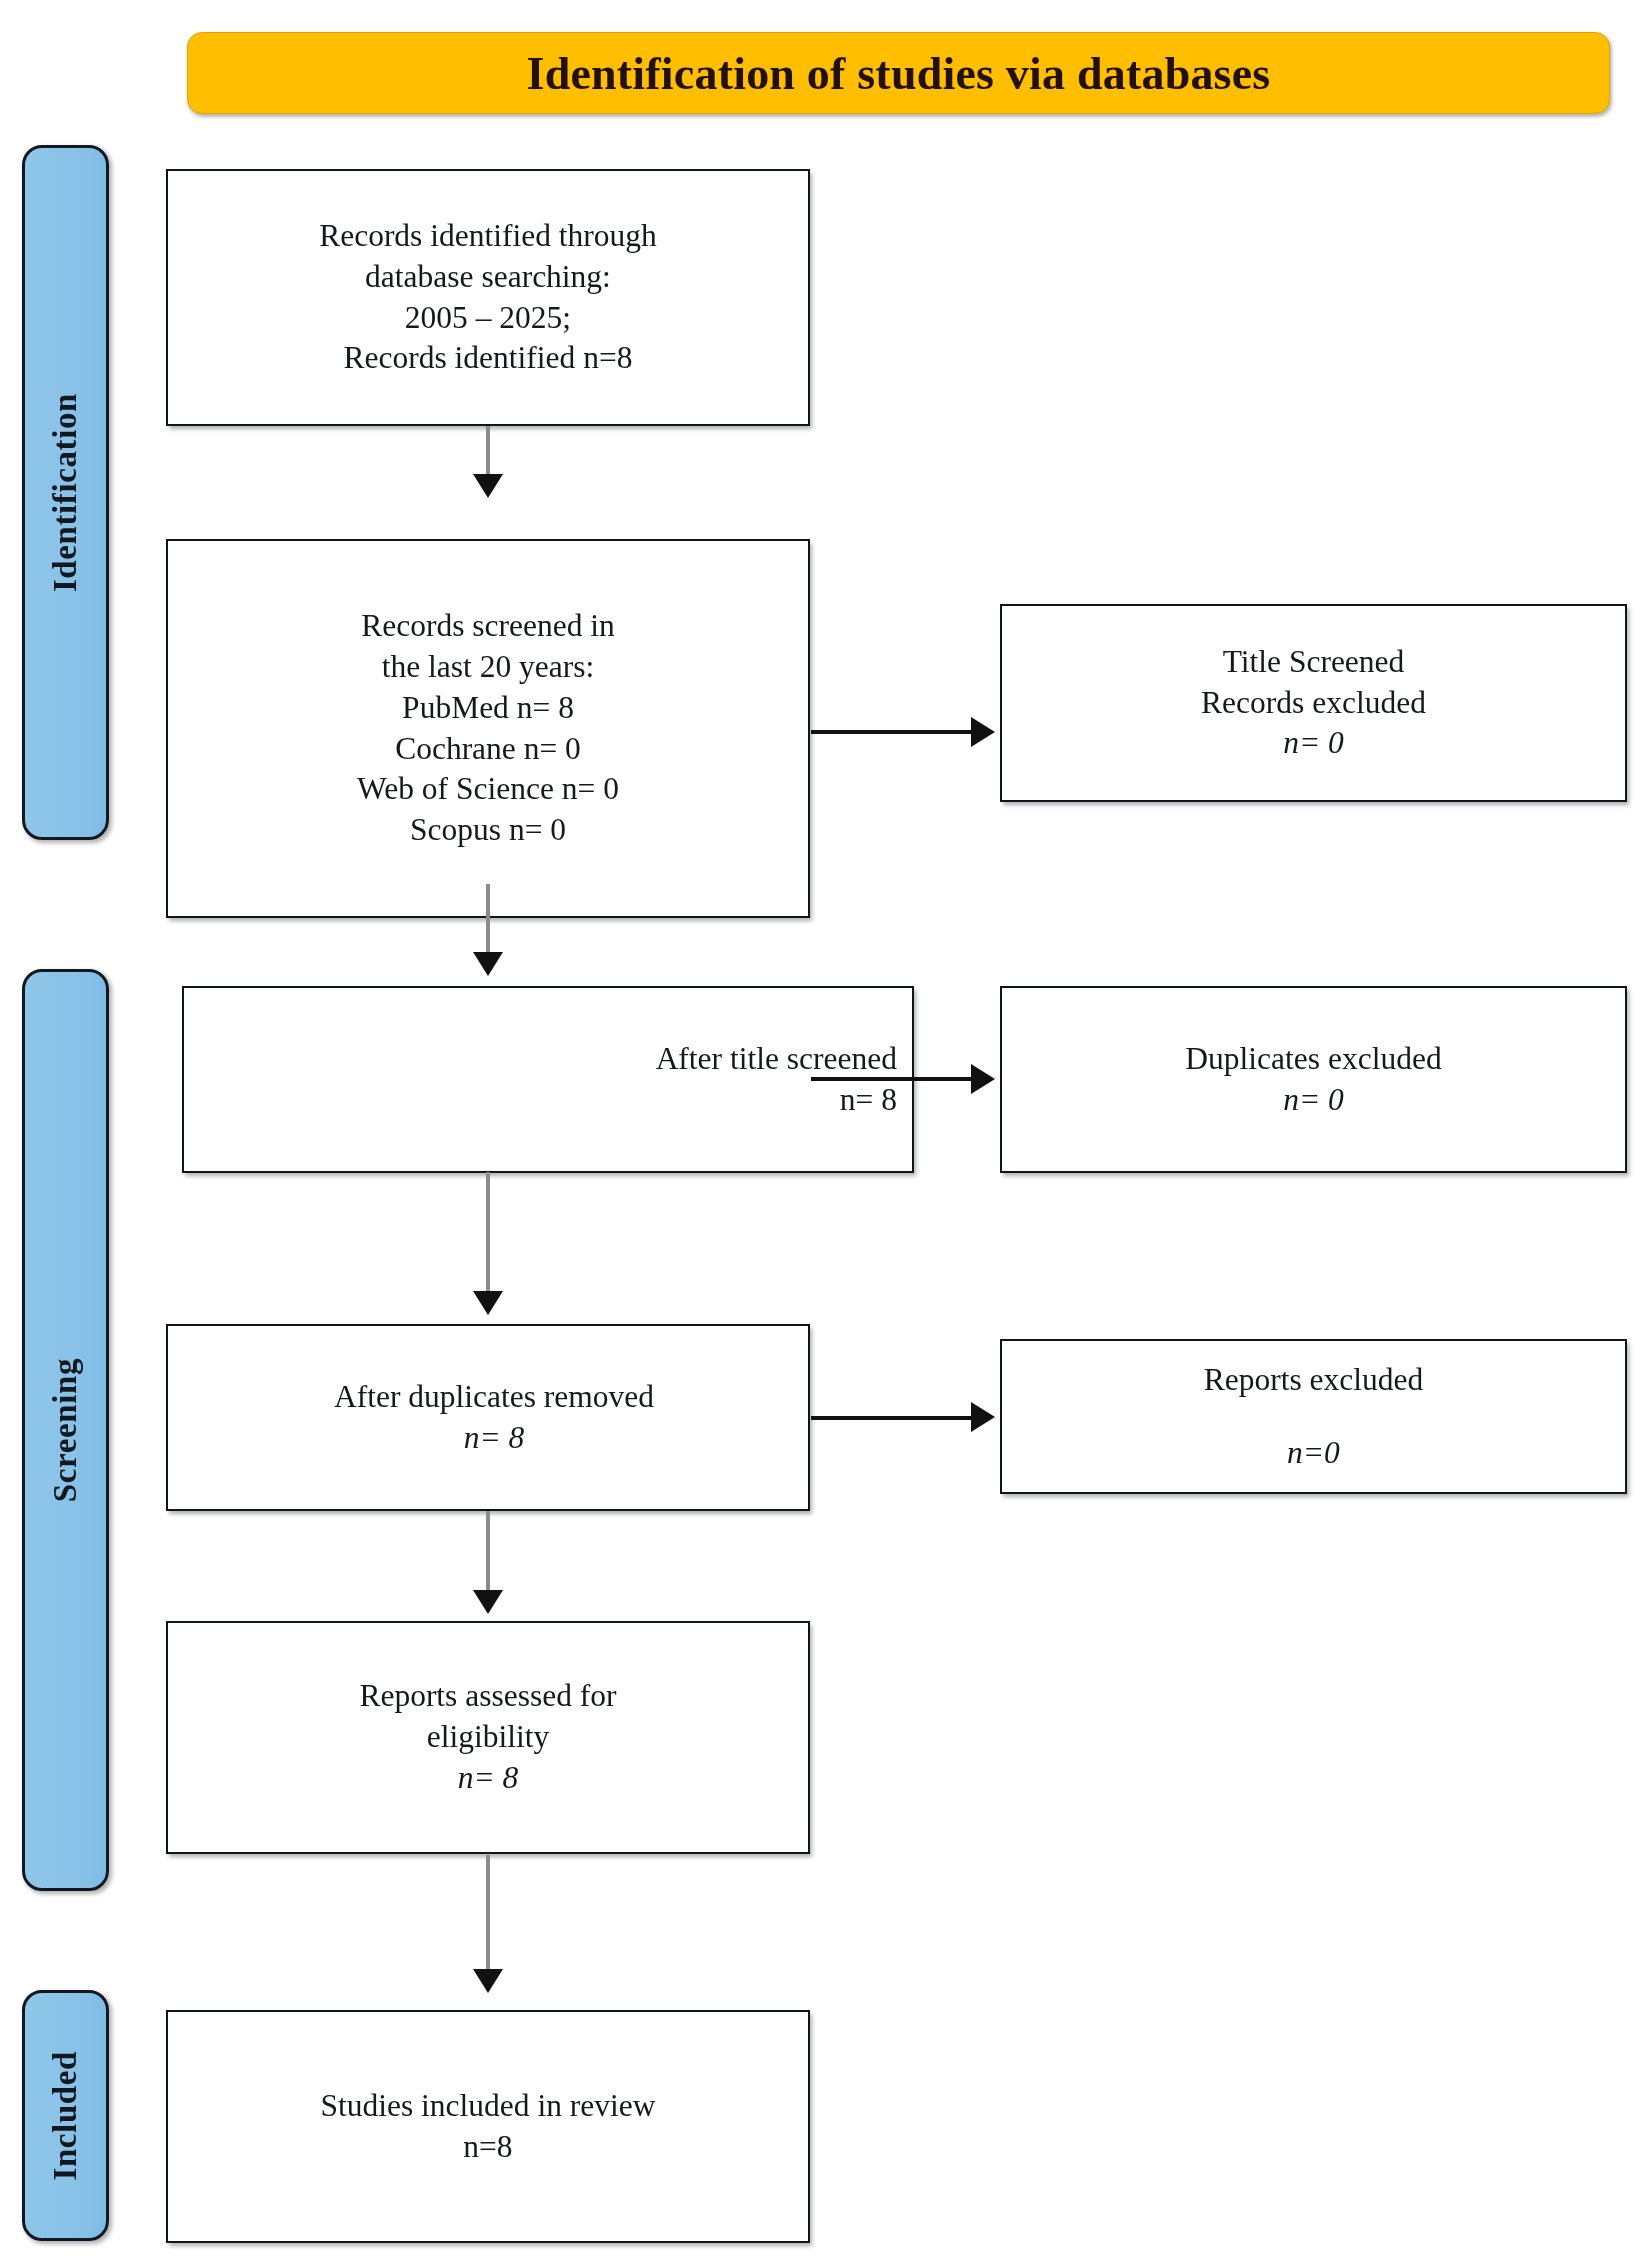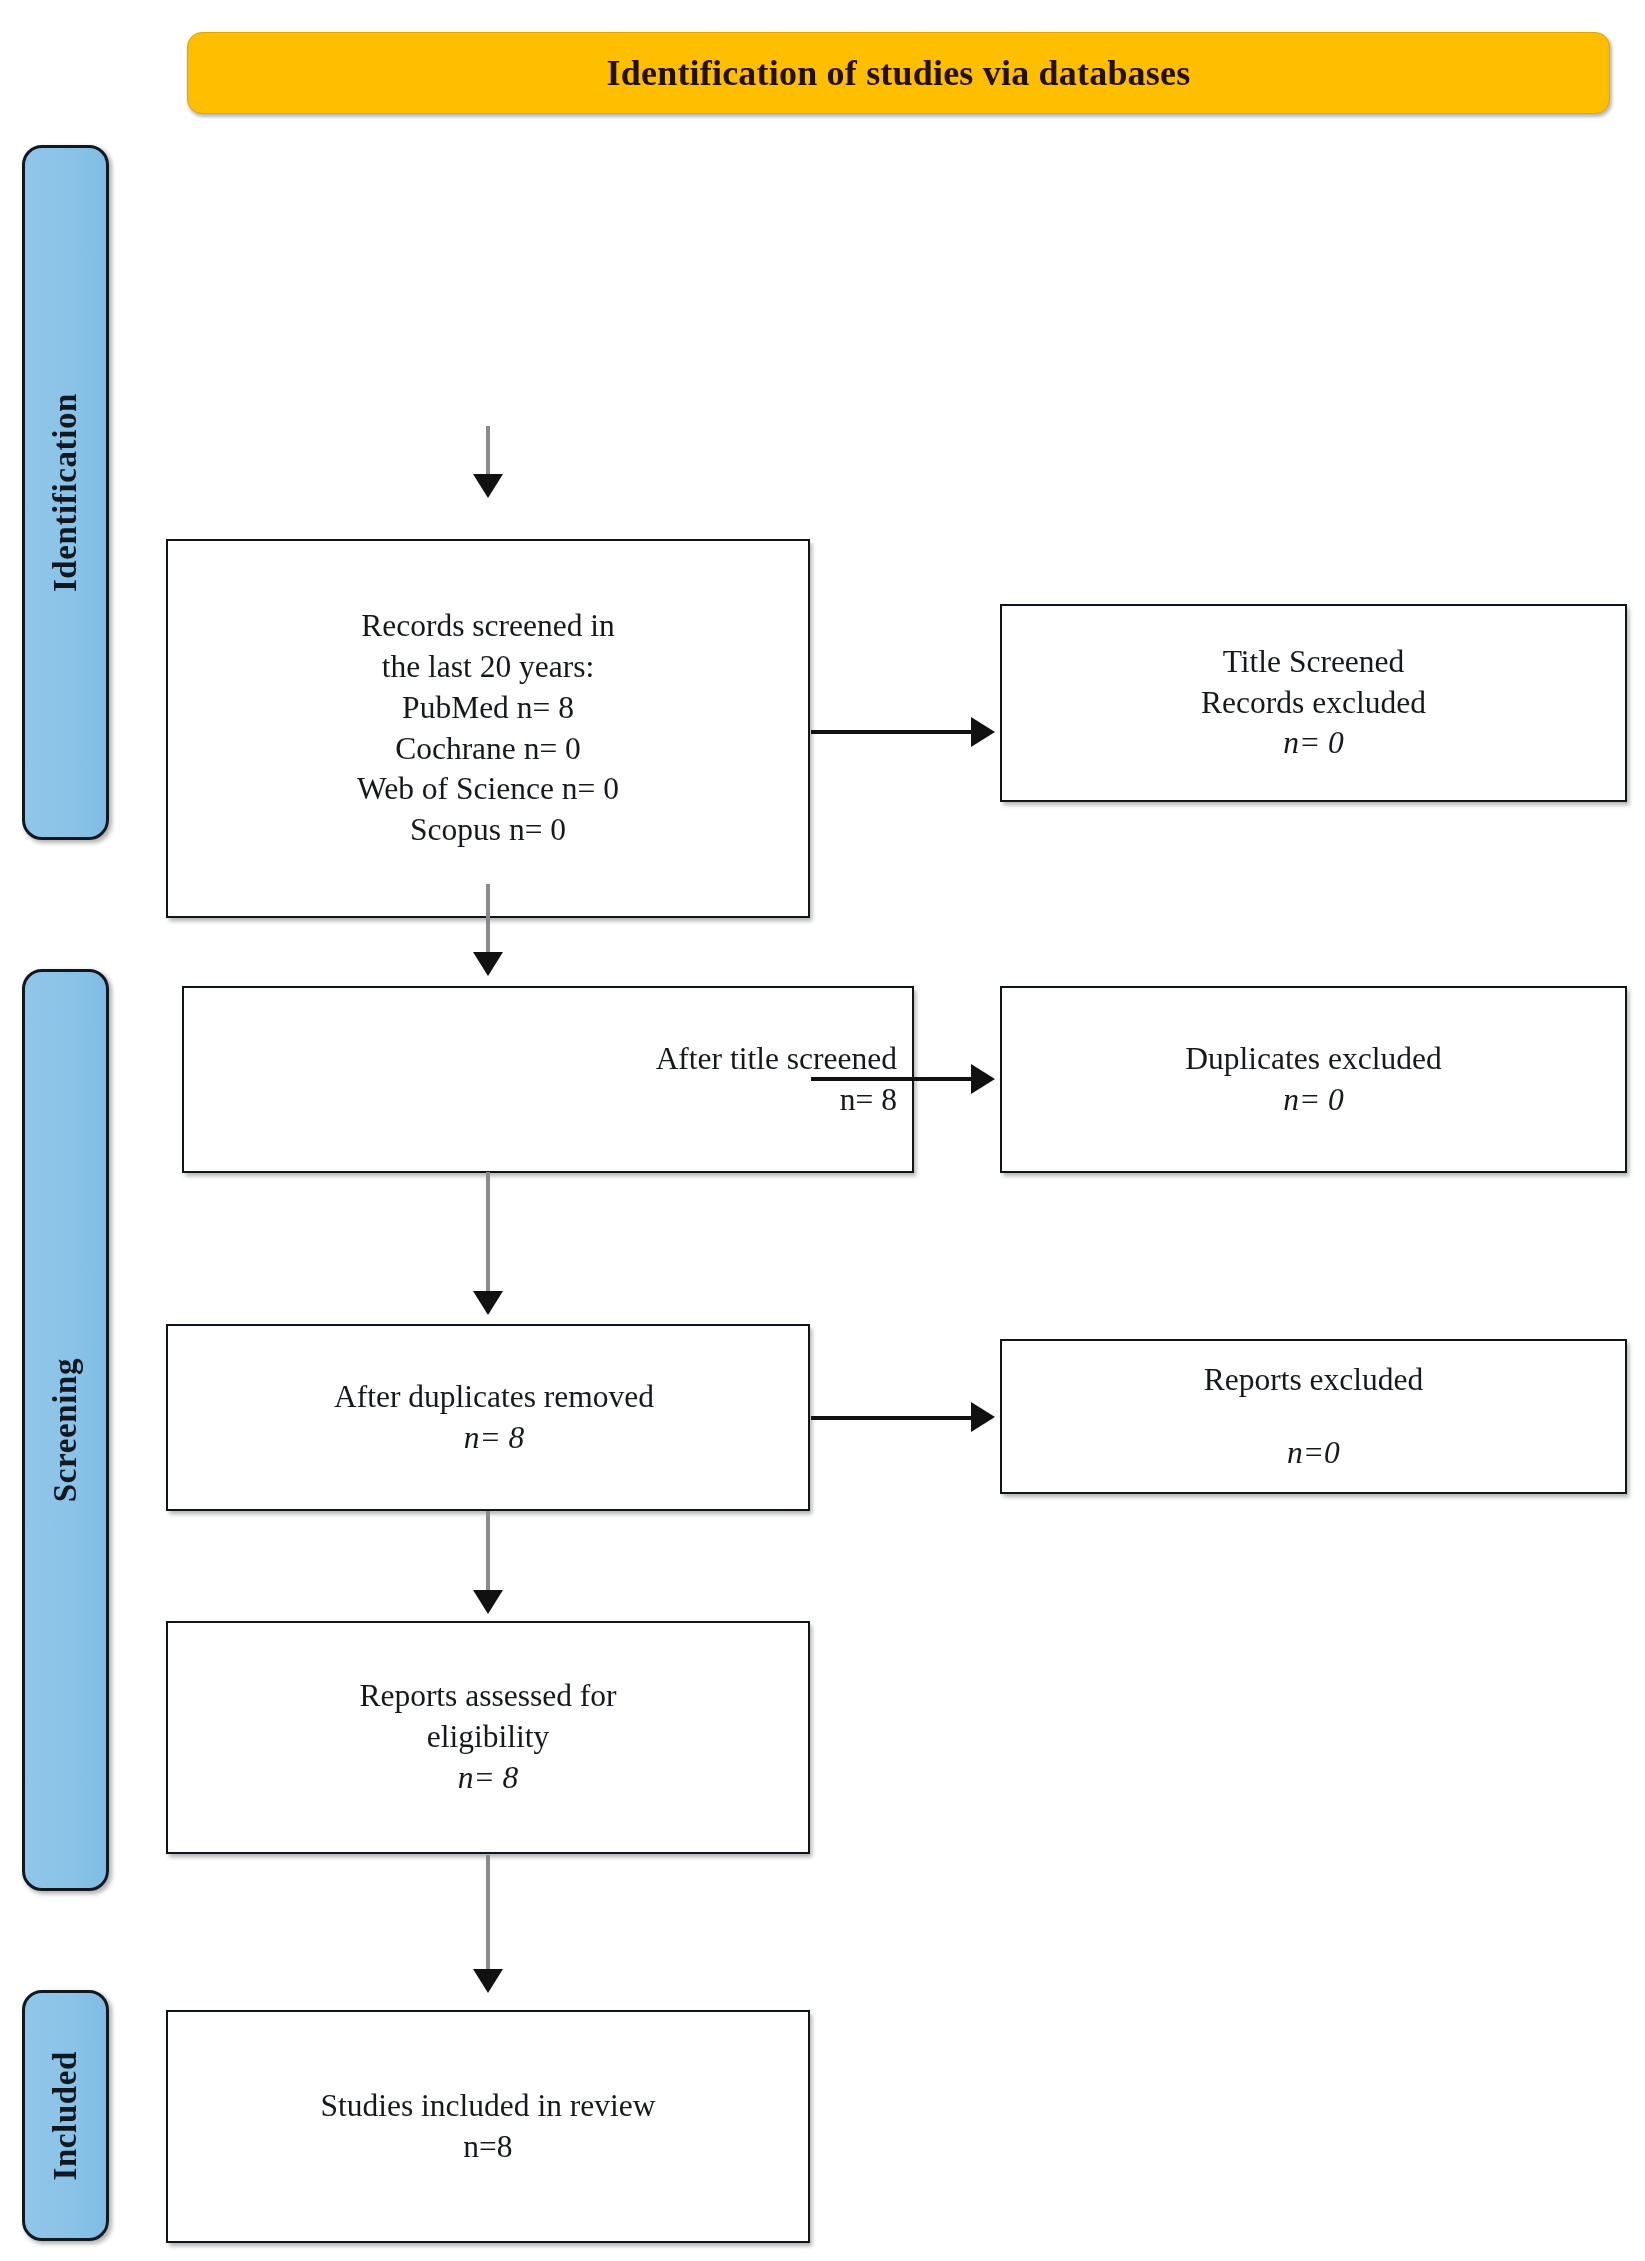--- a/index.html
+++ b/index.html
@@ -29,21 +29,21 @@
     background: #FFBE00;
     border: 1.7px solid #E0A400;
     border-radius: 15px;
     box-shadow: 1.7px 2.3px 3.5px rgba(0,0,0,0.28);
     display: flex;
     align-items: center;
     justify-content: center;
     box-sizing: border-box;
   }
   .banner-text {
-    font-size: 36px;
+    font-size: 46px;
     font-weight: bold;
     color: #231006;
     letter-spacing: 0.2px;
     text-align: right;
   }
 
   
   .pill {
     position: absolute;
     left: 22px;
@@ -164,20 +164,26 @@
   <div class="pill" id="pill-identification">
     <span class="pill-text">Identification</span>
   </div>
   <div class="pill" id="pill-screening">
     <span class="pill-text">Screening</span>
   </div>
   <div class="pill" id="pill-included">
     <span class="pill-text">Included</span>
   </div>
 
+  <div class="box" id="box-identified">
+    <div class="line">Records identified through</div>
+    <div class="line">database searching:</div>
+    <div class="line">2005 – 2025;</div>
+    <div class="line"><span>Records identified </span><span class="em">n=8</span></div>
+  </div>
 
   <div class="box" id="box-screened">
     <div class="line">Records screened in</div>
     <div class="line">the last 20 years:</div>
     <div class="line"><span>PubMed </span><span class="em">n= 8</span></div>
     <div class="line"><span>Cochrane </span><span class="em">n= 0</span></div>
     <div class="line"><span>Web of Science </span><span class="em">n= 0</span></div>
     <div class="line"><span>Scopus </span><span class="em">n= 0</span></div>
   </div>
 

